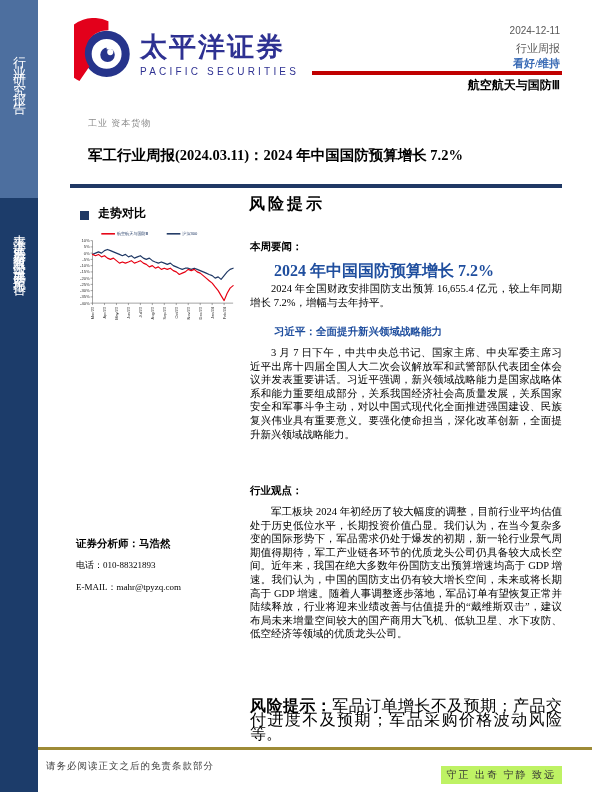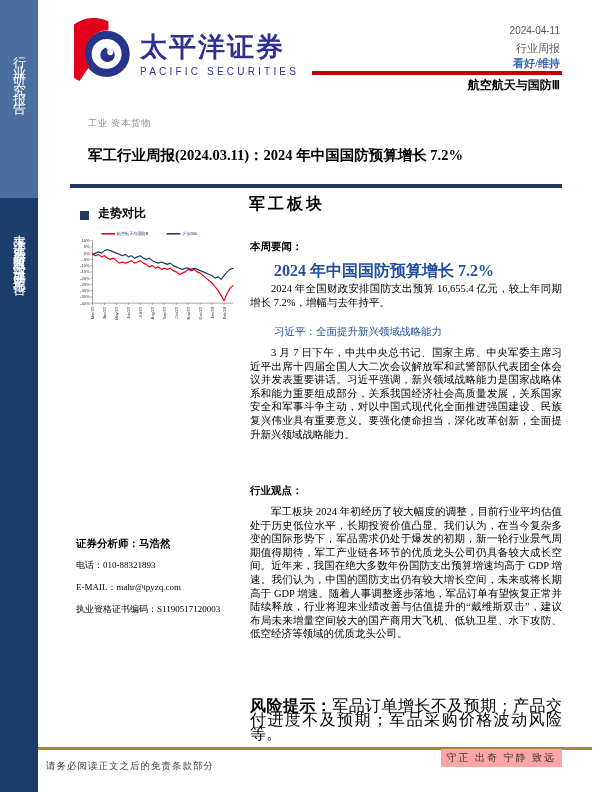--- a/index.html
+++ b/index.html
@@ -39,31 +39,31 @@
   .analyst .a-row{font-size:9px;margin-bottom:9px;color:#000;}
   
   .sum-heading{position:absolute;left:249px;top:194px;font-size:16px;font-weight:bold;
                letter-spacing:3px;color:#000;}
   .lbl{font-size:10.5px;font-weight:bold;color:#000;}
   .news-label{position:absolute;left:250px;top:240px;}
   .news1-title{position:absolute;left:274px;top:261px;font-size:16px;font-weight:bold;color:#1f4e9e;}
   .body-par{position:absolute;left:250px;width:312px;font-size:10.5px;line-height:13.6px;
             color:#000;text-align:justify;text-indent:21px;}
   .news1-body{top:282px;font-family:Liberation Serif, serif;}
-  .news2-title{position:absolute;left:274px;top:325px;font-size:10.5px;font-weight:normal;color:#1f4e9e;}
+  .news2-title{position:absolute;left:274px;top:325px;font-size:10.5px;font-weight:bold;color:#1f4e9e;}
   .news2-body{top:346px;}
   .view-label{position:absolute;left:250px;top:484px;}
   .view-body{top:505px;}
   .risk{position:absolute;left:250px;top:699px;width:312px;font-size:16px;line-height:14px;
         text-align:justify;color:#000;}
   .risk b{font-weight:bold;}
   
   .footer-rule{position:absolute;left:38px;top:747px;width:554px;height:2.5px;background:#9e8b36;}
   .footer-disclaimer{position:absolute;left:46px;top:760px;font-size:9.5px;color:#404040;letter-spacing:1px;}
-  .footer-motto{position:absolute;right:50px;top:749px;background:#fca5a5;padding:2px 6px;
+  .footer-motto{position:absolute;right:50px;top:766px;background:#bef264;padding:2px 6px;
                 font-size:10px;letter-spacing:2px;color:#333;}
 </style>
 </head>
 <body>
 
 <div class="page">
 
   <div class="sidebar-top">
     <div class="v-text v-top">行业研究报告</div>
   </div>
@@ -80,21 +80,21 @@
         <circle cx="40" cy="36" r="3.4" fill="#ffffff"></circle>
         <rect x="36" y="28" width="8" height="5" fill="#ffffff"></rect>
       </svg>
     </span>
     <div class="logo-text">
       <div class="logo-cn">太平洋证券</div>
       <div class="logo-en">PACIFIC SECURITIES</div>
     </div>
   </div>
 
-  <div class="h-date">2024-04-11</div>
+  <div class="h-date">2024-12-11</div>
   <div class="h-type">行业周报</div>
   <div class="h-rating">看好/维持</div>
   <div class="rating-rule"></div>
   <div class="h-industry">航空航天与国防Ⅲ</div>
 
   <div class="category">工业 资本货物</div>
   <div class="title">军工行业周报(2024.03.11)：2024 年中国国防预算增长 7.2%</div>
   <div class="title-rule"></div>
 
   <div class="trend-bullet"></div>
@@ -153,24 +153,23 @@
         <line x1="97" y1="8" x2="111" y2="8" stroke="#1f3864" stroke-width="1.6"></line>
         <text x="113" y="9.6" font-size="4.2" fill="#1f3864" font-family="Liberation Sans, sans-serif">沪深300</text>
         <polyline points="21.0,29.1 24.1,27.8 27.1,26.5 30.2,27.8 33.3,25.2 36.3,24.0 39.4,25.2 42.4,26.5 45.5,27.8 48.6,29.1 51.6,30.4 54.7,29.1 57.8,31.6 60.8,30.4 63.9,32.9 67.0,31.6 70.0,30.4 73.1,32.9 76.1,34.2 79.2,32.9 82.3,35.5 85.3,36.8 88.4,38.0 91.5,36.8 94.5,38.0 97.6,39.3 100.7,38.0 103.7,40.6 106.8,41.9 109.9,43.2 112.9,44.4 116.0,43.2 119.0,43.2 122.1,44.4 125.2,43.2 128.2,44.4 131.3,45.7 134.4,47.0 137.4,48.3 140.5,49.6 143.6,50.8 146.6,53.4 149.7,52.1 152.7,54.7 155.8,50.8 158.9,47.0 161.9,44.4 165.0,43.2" fill="none" stroke="#1f3864" stroke-width="1.2" stroke-linejoin="round" stroke-linecap="round"></polyline>
         <polyline points="21.0,29.1 24.1,30.4 27.1,29.1 30.2,31.6 33.3,30.4 36.3,32.9 39.4,34.2 42.4,32.9 45.5,35.5 48.6,38.0 51.6,36.8 54.7,38.0 57.8,36.8 60.8,35.5 63.9,38.0 67.0,36.8 70.0,35.5 73.1,38.0 76.1,39.3 79.2,41.9 82.3,40.6 85.3,43.2 88.4,41.9 91.5,44.4 94.5,43.2 97.6,44.4 100.7,43.2 103.7,45.7 106.8,47.0 109.9,49.6 112.9,48.3 116.0,47.0 119.0,44.4 122.1,45.7 125.2,44.4 128.2,47.0 131.3,48.3 134.4,50.8 137.4,53.4 140.5,56.0 143.6,58.5 146.6,62.4 149.7,66.2 152.7,71.3 155.8,76.4 158.9,68.8 161.9,63.6 165.0,61.1" fill="none" stroke="#e60012" stroke-width="1.2" stroke-linejoin="round" stroke-linecap="round"></polyline>
       </svg></div>
 
   <div class="analyst">
     <div class="a-name">证券分析师：马浩然</div>
     <div class="a-row">电话：010-88321893</div>
     <div class="a-row">E-MAIL：mahr@tpyzq.com</div>
-    <div class="a-row">执业资格证书编码：S1190517120003</div>
   </div>
 
-  <div class="sum-heading">军工板块</div>
+  <div class="sum-heading">风险提示</div>
   <div class="lbl news-label">本周要闻：</div>
   <div class="news1-title">2024 年中国国防预算增长 7.2%</div>
   <div class="body-par news1-body">2024 年全国财政安排国防支出预算 16,655.4 亿元，较上年同期增长 7.2%，增幅与去年持平。</div>
   <div class="news2-title">习近平：全面提升新兴领域战略能力</div>
   <div class="body-par news2-body">3 月 7 日下午，中共中央总书记、国家主席、中央军委主席习近平出席十四届全国人大二次会议解放军和武警部队代表团全体会议并发表重要讲话。习近平强调，新兴领域战略能力是国家战略体系和能力重要组成部分，关系我国经济社会高质量发展，关系国家安全和军事斗争主动，对以中国式现代化全面推进强国建设、民族复兴伟业具有重要意义。要强化使命担当，深化改革创新，全面提升新兴领域战略能力。</div>
   <div class="lbl view-label">行业观点：</div>
   <div class="body-par view-body">军工板块 2024 年初经历了较大幅度的调整，目前行业平均估值处于历史低位水平，长期投资价值凸显。我们认为，在当今复杂多变的国际形势下，军品需求仍处于爆发的初期，新一轮行业景气周期值得期待，军工产业链各环节的优质龙头公司仍具备较大成长空间。近年来，我国在绝大多数年份国防支出预算增速均高于 GDP 增速。我们认为，中国的国防支出仍有较大增长空间，未来或将长期高于 GDP 增速。随着人事调整逐步落地，军品订单有望恢复正常并陆续释放，行业将迎来业绩改善与估值提升的“戴维斯双击”，建议布局未来增量空间较大的国产商用大飞机、低轨卫星、水下攻防、低空经济等领域的优质龙头公司。</div>
   <div class="risk"><b>风险提示：</b><span>军品订单增长不及预期；产品交付进度不及预期；军品采购价格波动风险等。</span></div>
 
   <div class="footer-rule"></div>

